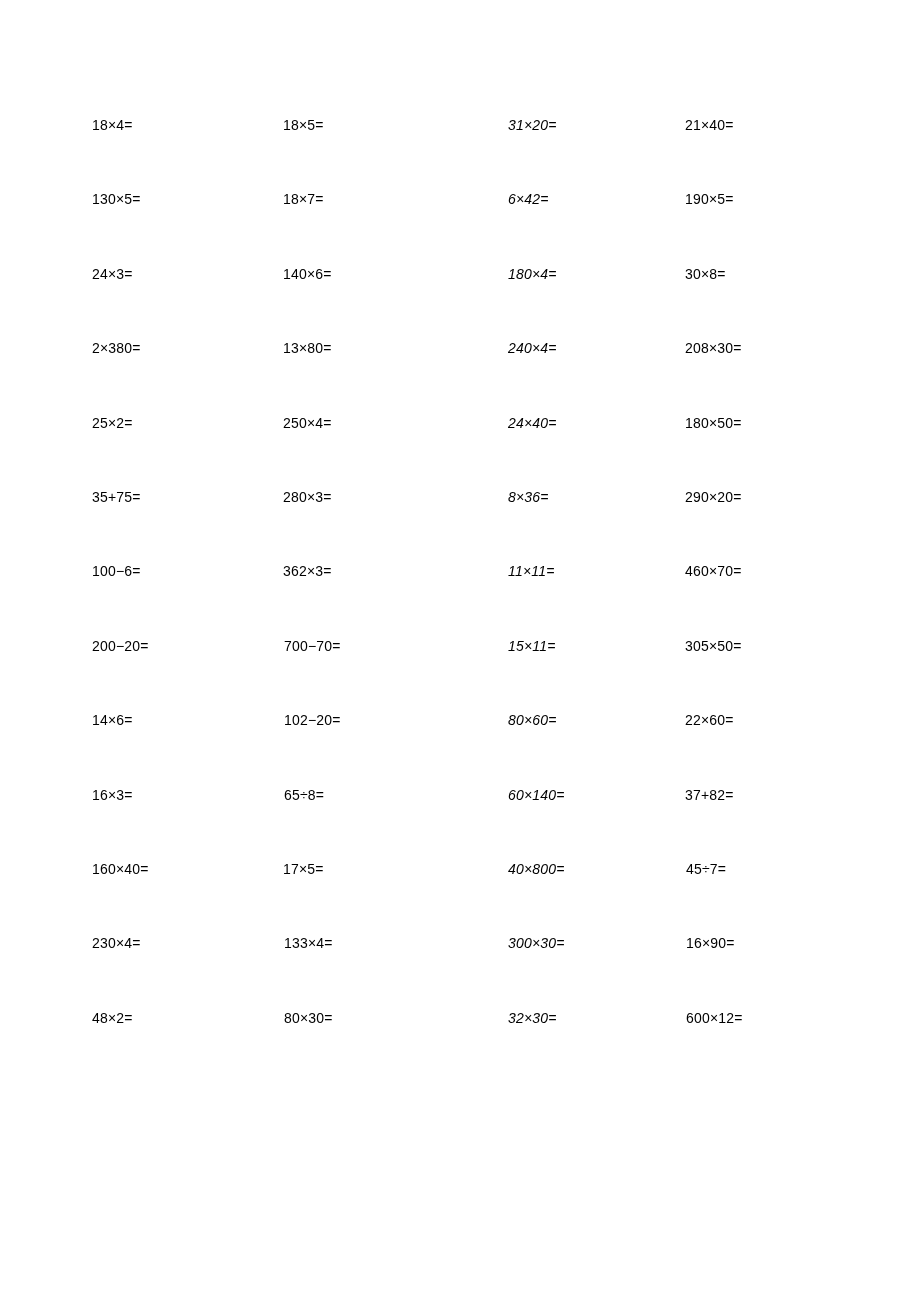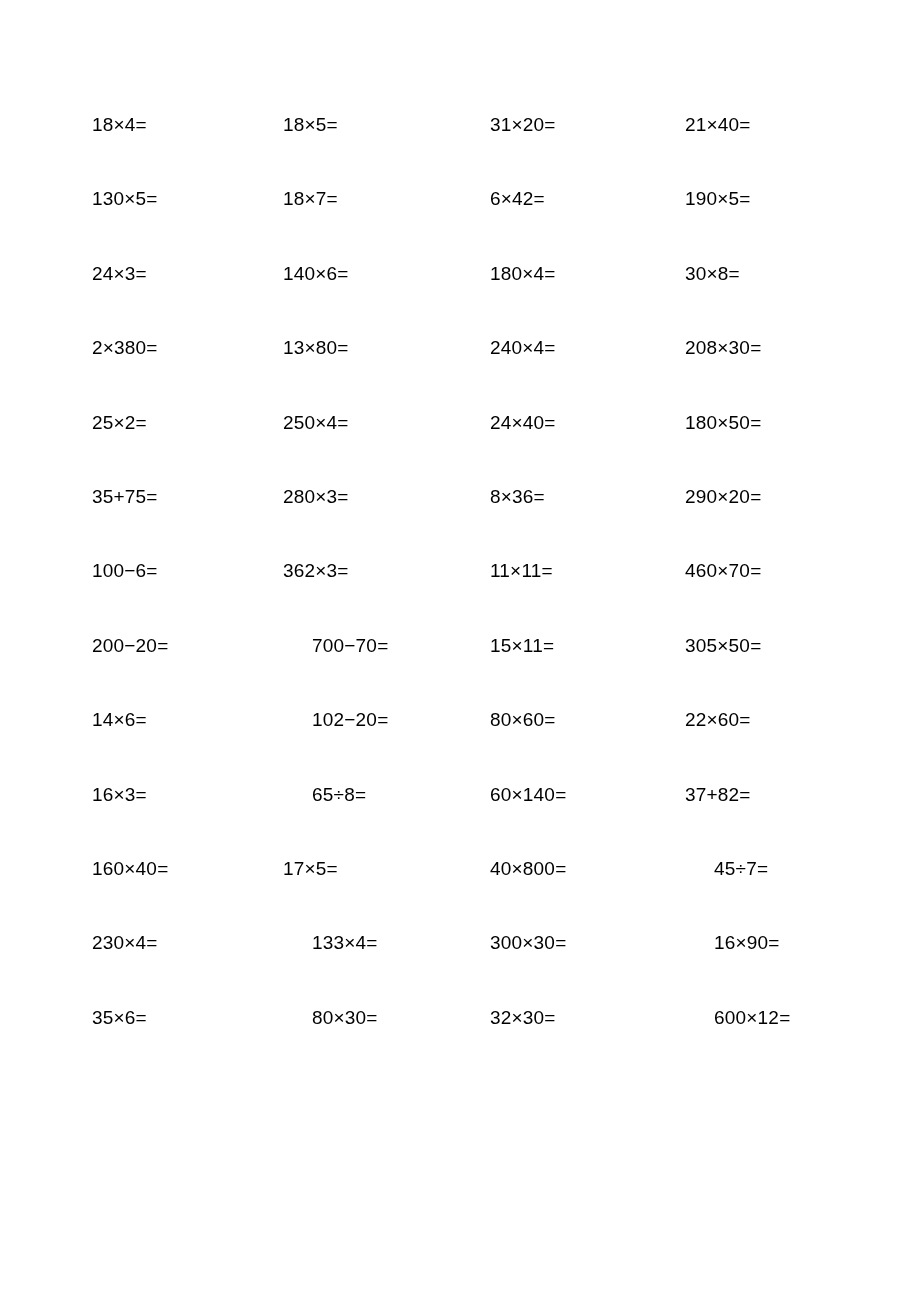--- a/index.html
+++ b/index.html
@@ -29,32 +29,32 @@
     padding: 112px 0 0 0;
   }
   .problem-row {
     display: block;
     position: relative;
     height: 74.4px;
   }
   .problem-cell {
     position: absolute;
     top: 0;
-    font-size: 19px;
+    font-size: 14px;
     line-height: 26px;
     letter-spacing: 0.2px;
     white-space: nowrap;
     color: #000000;
   }
   .problem-cell.col-0 { left: 92px; }
   .problem-cell.col-1 { left: 283px; }
-  .problem-cell.col-2 { left: 490px; }
+  .problem-cell.col-2 { left: 508px; font-style: italic; }
   .problem-cell.col-3 { left: 685px; }
   
-  .problem-cell.indent { margin-left: 29px; text-align: right; }
+  .problem-cell.indent { margin-left: 1px; text-align: right; }
 </style>
 </head>
 <body>
 
 <div id="page">
   <div id="worksheet-grid">
       <div class="problem-row">
         <div class="problem-cell col-0">18×4=</div>
         <div class="problem-cell col-1">18×5=</div>
         <div class="problem-cell col-2">31×20=</div>
@@ -120,19 +120,19 @@
         <div class="problem-cell col-2">40×800=</div>
         <div class="problem-cell col-3 indent">45÷7=</div>
       </div>
       <div class="problem-row">
         <div class="problem-cell col-0">230×4=</div>
         <div class="problem-cell col-1 indent">133×4=</div>
         <div class="problem-cell col-2">300×30=</div>
         <div class="problem-cell col-3 indent">16×90=</div>
       </div>
       <div class="problem-row">
-        <div class="problem-cell col-0">35×6=</div>
+        <div class="problem-cell col-0">48×2=</div>
         <div class="problem-cell col-1 indent">80×30=</div>
         <div class="problem-cell col-2">32×30=</div>
         <div class="problem-cell col-3 indent">600×12=</div>
       </div>
     </div>
 </div>
 
 </body></html>

